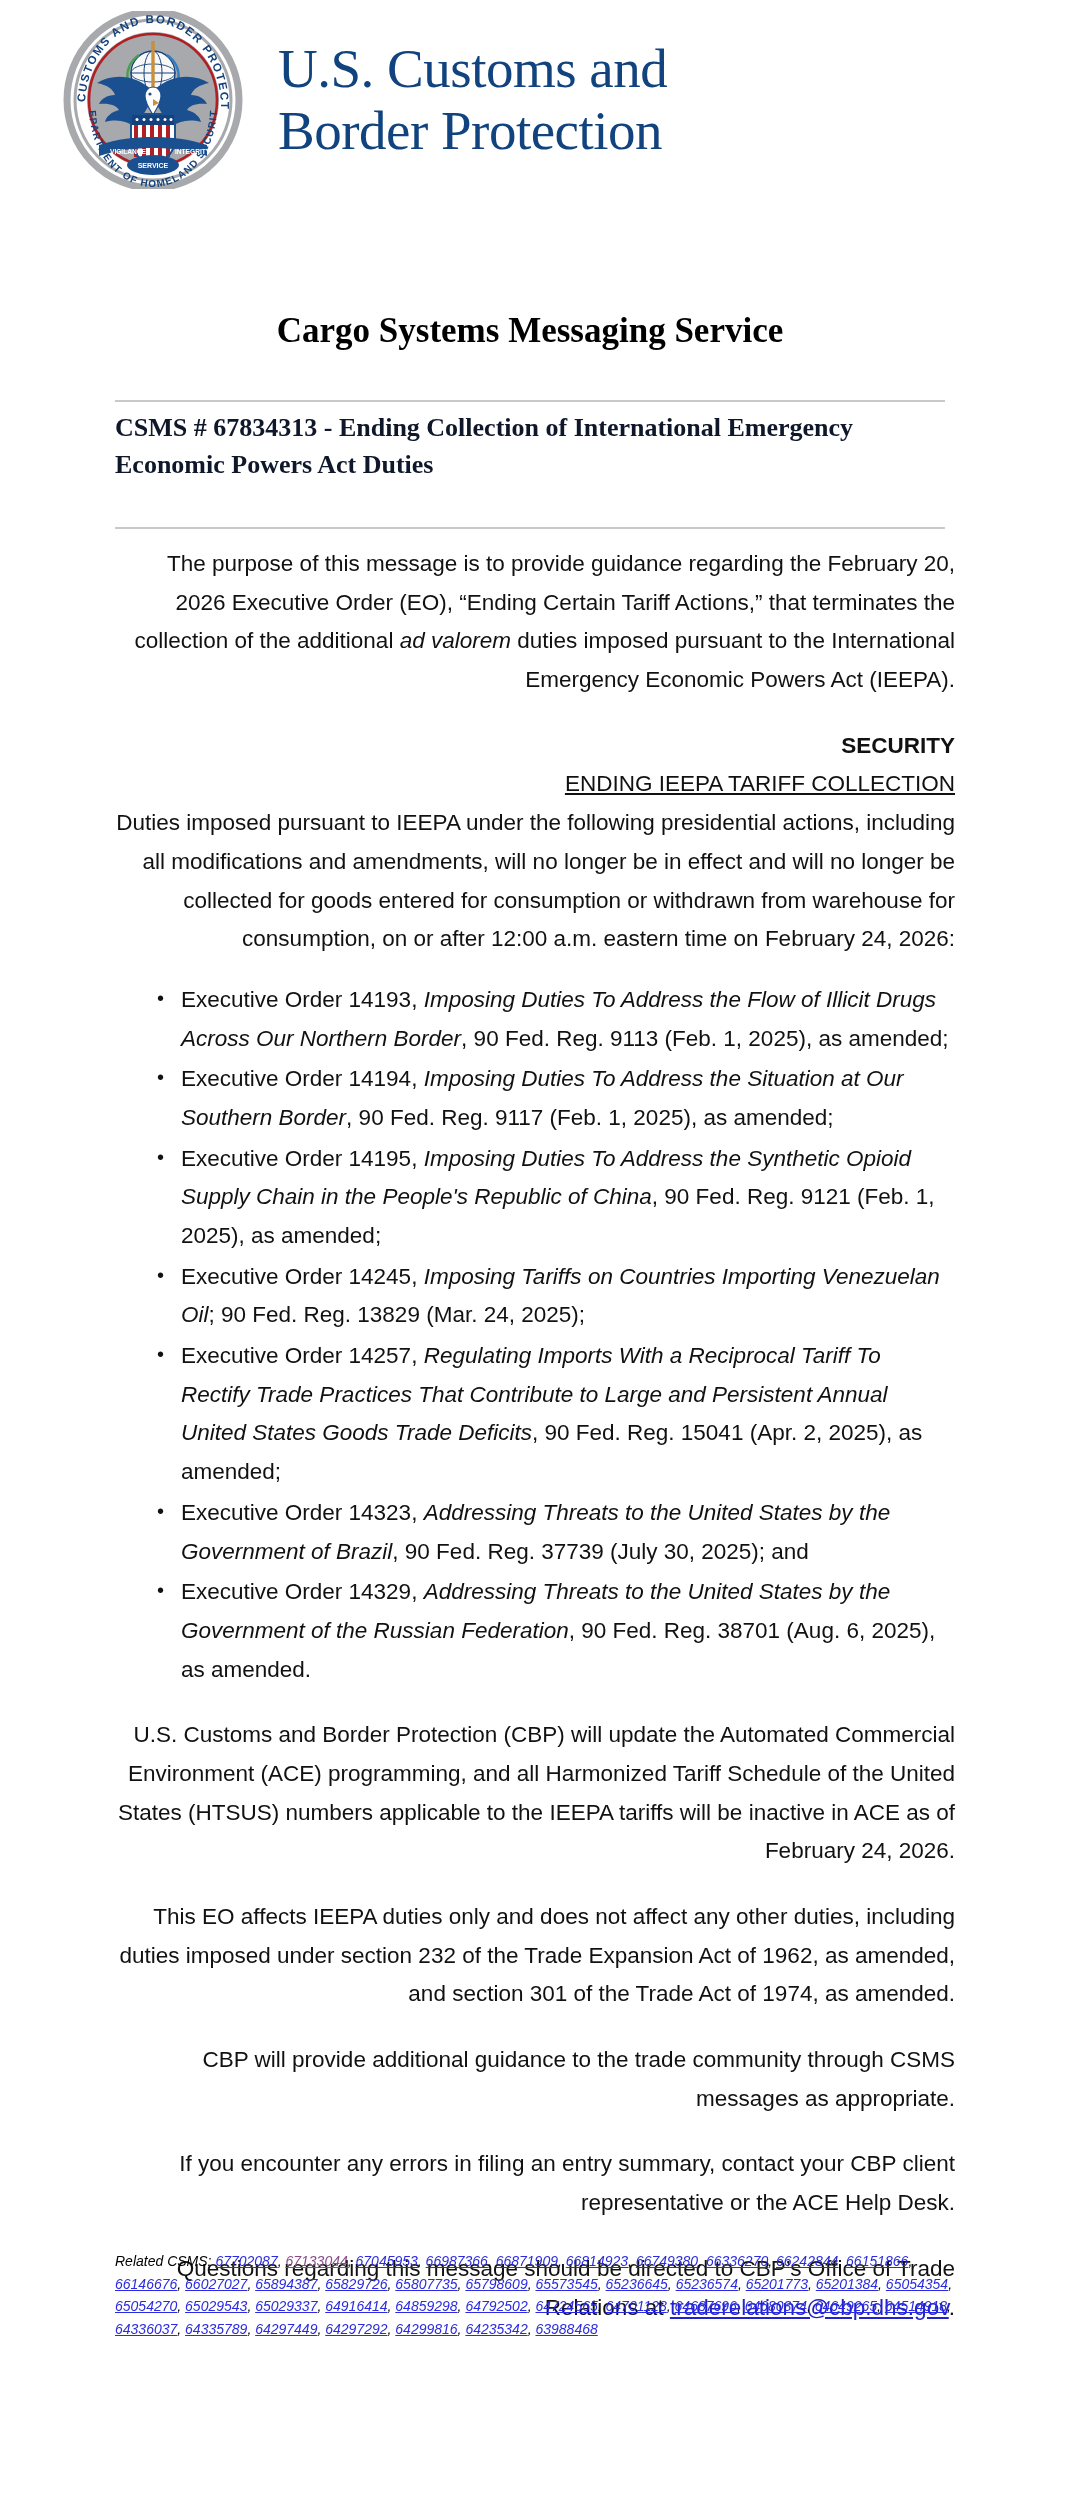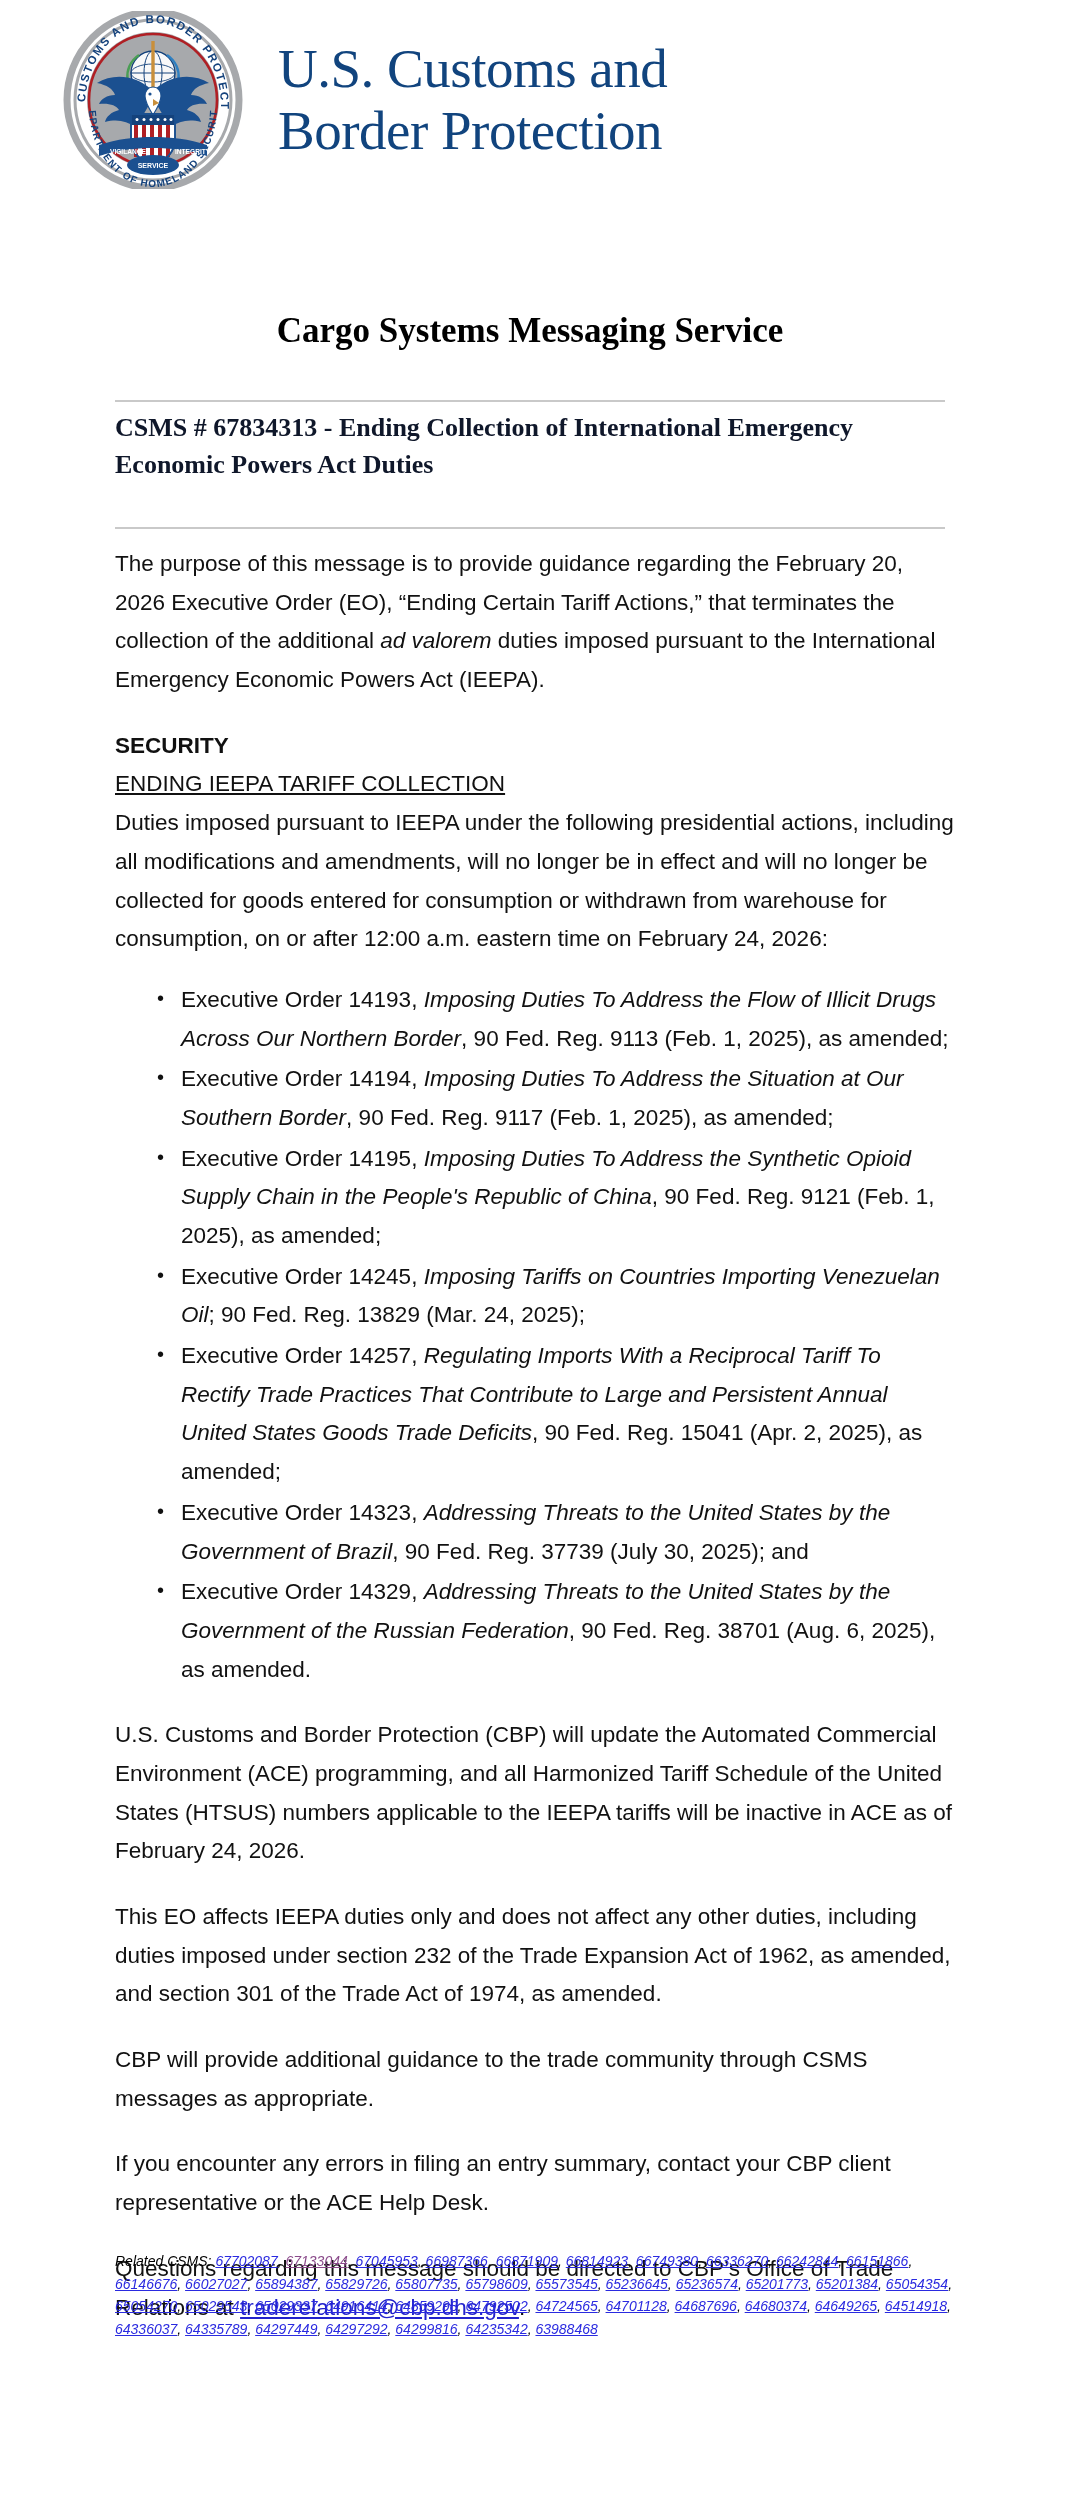--- a/index.html
+++ b/index.html
@@ -94,20 +94,21 @@
     left: 115px;
     top: 545px;
     width: 840px;
     font-size: 22.5px;
     line-height: 1.72;
     color: #111111;
     font-stretch: condensed;
   }
   .body-wrap p {
     margin: 0 0 27px 0;
+    text-align: right;
   }
   .tight { margin-bottom: 0 !important; }
 
   .section-label {
     font-weight: bold;
     margin: 0;
   }
   .section-sub {
     text-decoration: underline;
     margin: 0;

